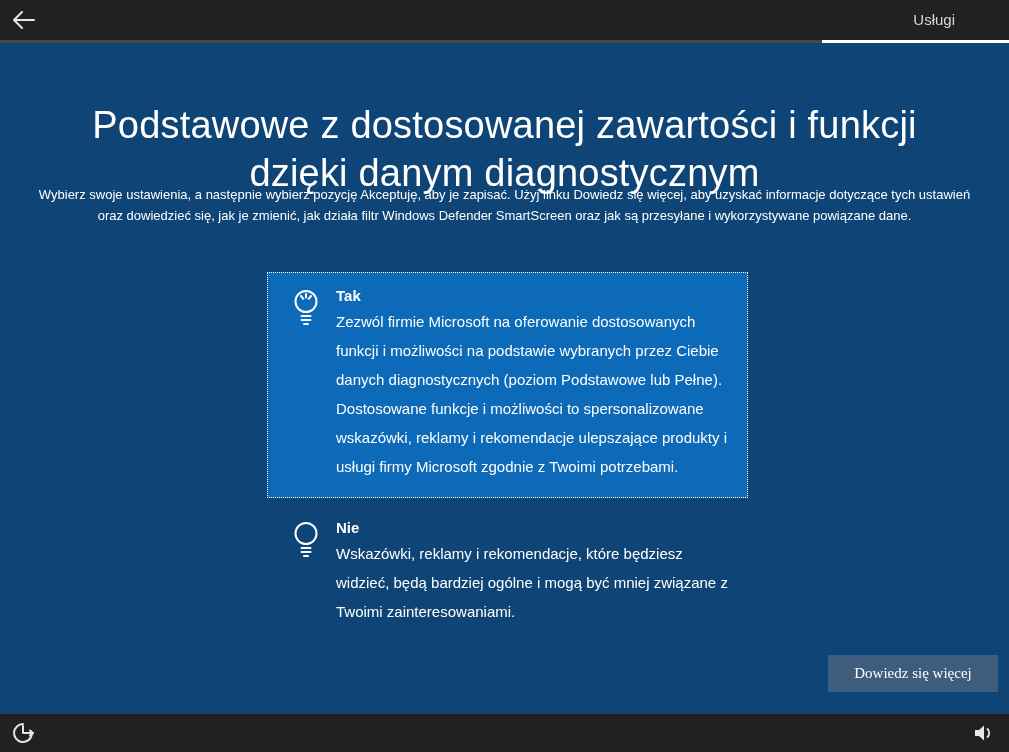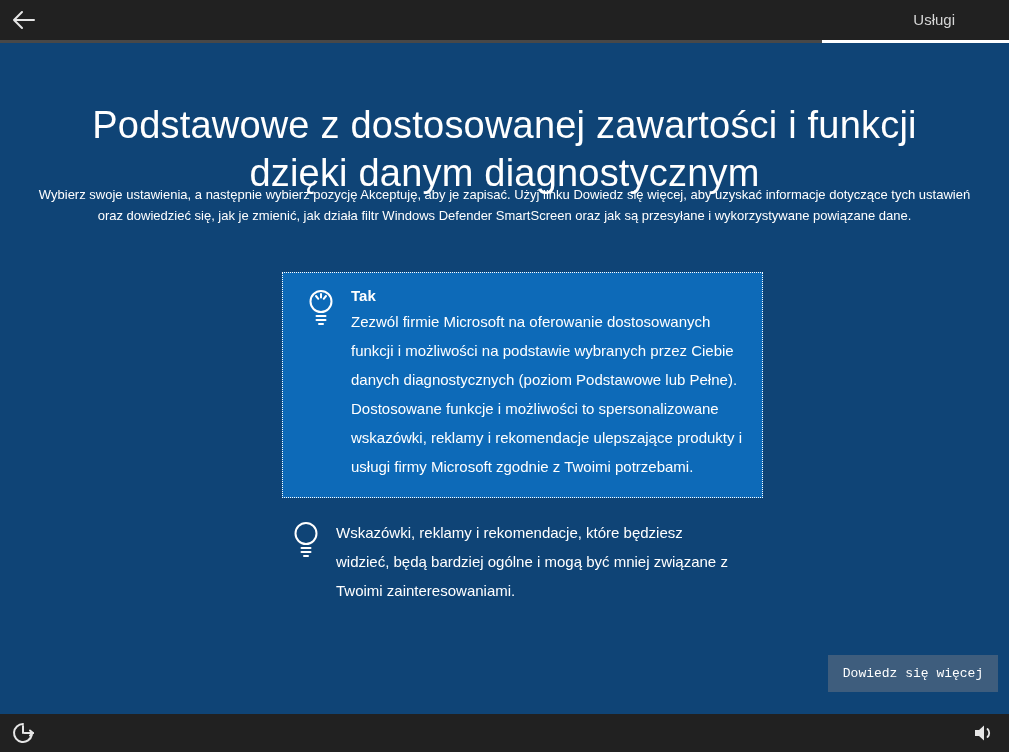--- a/index.html
+++ b/index.html
@@ -55,43 +55,42 @@
   .options { position:absolute; left:267px; top:272px; width:481px; }
   .option {
     display:flex; box-sizing:border-box; width:100%;
     padding:13px 18px 16px 8px;
     border:1px dotted transparent;
     cursor:pointer;
   }
   .option.selected {
     background:#0d6ab8;
     border:1px dotted #ffffff;
-    margin-left:15px;
   }
   .option + .option { margin-top:6px; }
   .opt-icon {
     width:60px; flex:0 0 60px;
     display:flex; justify-content:center; align-items:flex-start;
     padding-top:2px;
   }
   .opt-body { flex:1; }
   .opt-title { font-size:15px; font-weight:700; line-height:20px; margin-bottom:1px; }
   .opt-desc  { font-size:15px; line-height:29px; }
 
   
   .btn-row {
     position:absolute; right:11px; top:655px;
     display:flex; gap:13px;
   }
   .btn {
     min-width:170px; height:37px;
     display:flex; align-items:center; justify-content:center;
-    font-size:13px; color:#ffffff;
+    font-size:15px; color:#ffffff;
     border:none; cursor:pointer;
-    font-family:Liberation Mono, monospace;
+    font-family:Liberation Serif, serif;
     padding:0 12px; box-sizing:border-box;
   }
   .btn-secondary { background:#3e5d7d; }
   .btn-primary   { background:#0078d7; }
 
   
   .bottombar {
     position:absolute; left:0; right:0; bottom:0; height:38px;
     background:#212121;
   }
@@ -153,20 +152,21 @@
     <div class="option">
       <div class="opt-icon">
         <svg width="30" height="42" viewBox="0 0 30 42">
           <circle cx="15" cy="13.5" r="10.5" stroke="#ffffff" stroke-width="2" fill="none"></circle>
           <path d="M10.5 28 H19.5" stroke="#ffffff" stroke-width="2" stroke-linecap="round"></path>
           <path d="M10.5 32 H19.5" stroke="#ffffff" stroke-width="2" stroke-linecap="round"></path>
           <path d="M13 36 H17" stroke="#ffffff" stroke-width="2" stroke-linecap="round"></path>
         </svg>
       </div>
       <div class="opt-body">
+        <div class="opt-title">Nie</div>
         <div class="opt-desc">Wskazówki, reklamy i rekomendacje, które będziesz widzieć, będą bardziej ogólne i mogą być mniej związane z Twoimi zainteresowaniami.</div>
       </div>
     </div>
 
   </div>
 
   <div class="btn-row">
     <button class="btn btn-secondary">Dowiedz się więcej</button>
   </div>
 

